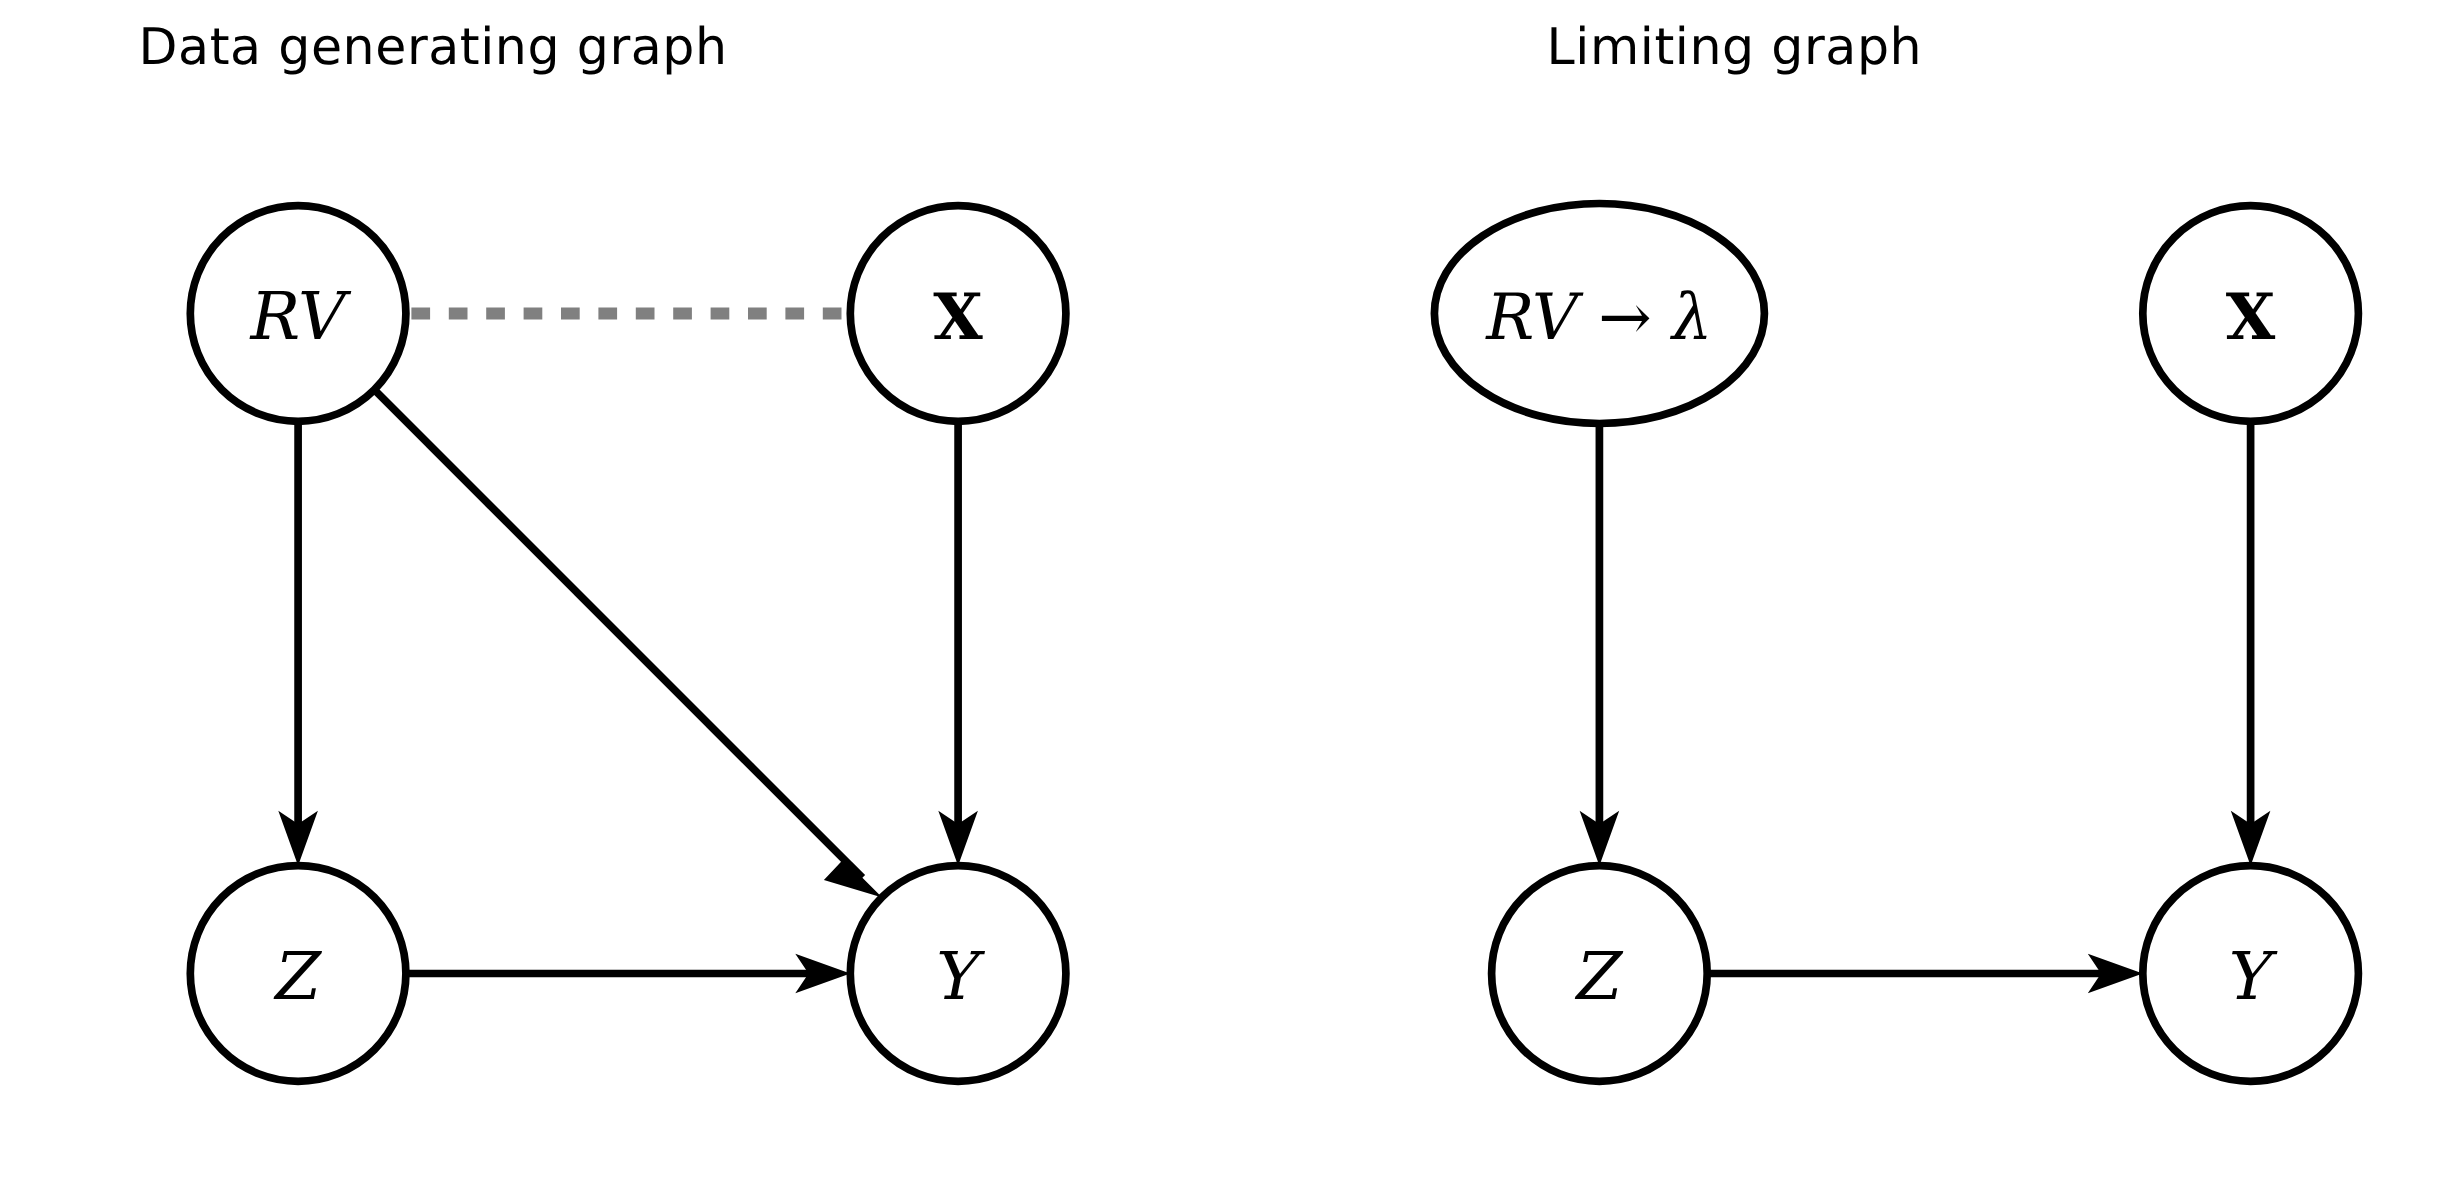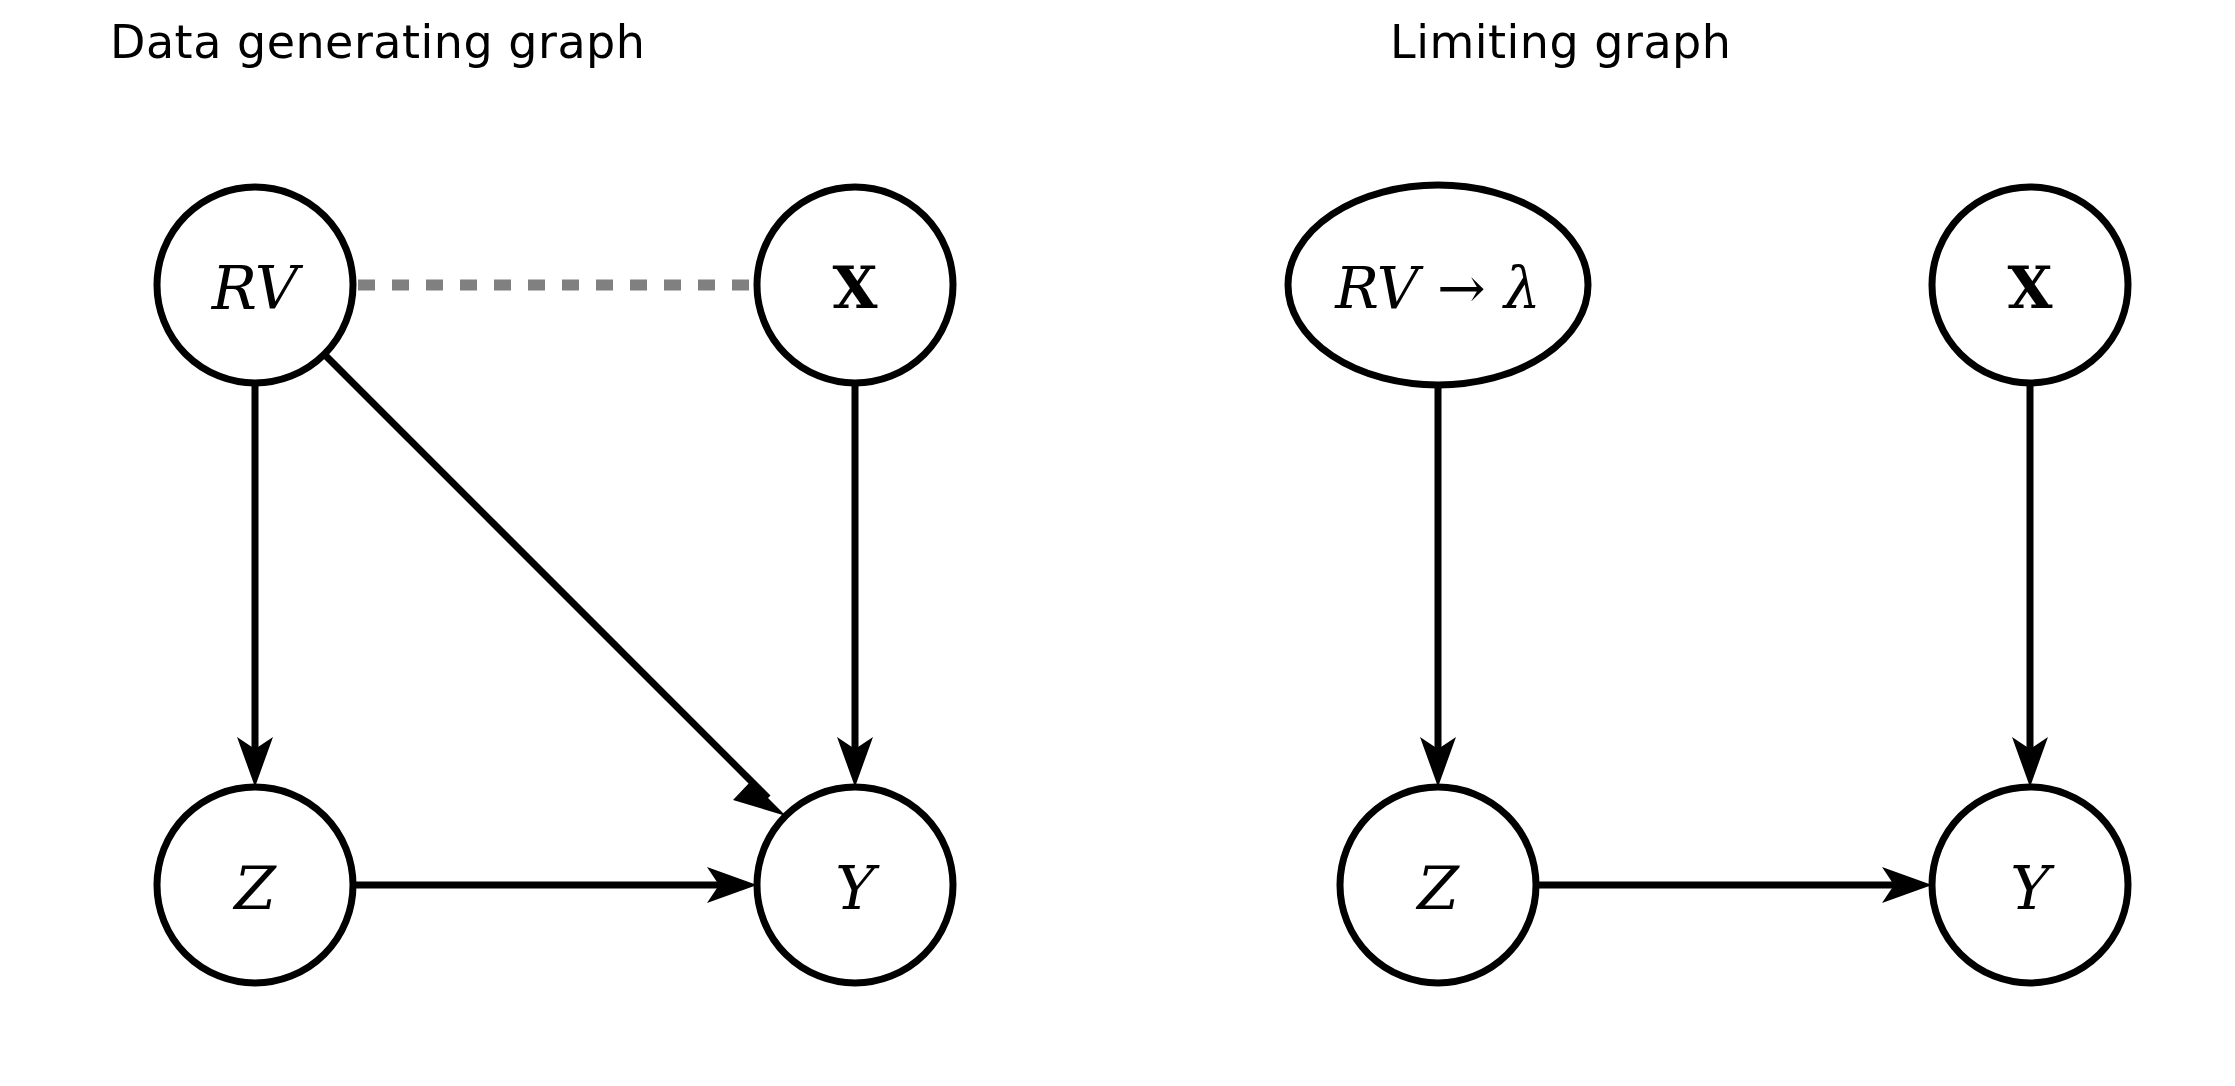--- a/index.html
+++ b/index.html
@@ -10,21 +10,21 @@
   }
   body {
     width: 2235px;
     height: 1086px;
     position: relative;
     overflow: hidden;
     font-family: "DejaVu Sans", sans-serif;
   }
   #figure-root {
     position: absolute;
-    left: 0;
+    left: 16px;
     top: 0;
     width: 2130px;
     height: 1086px;
   }
   svg.figure-canvas {
     display: block;
     width: 2235px;
     height: 1086px;
   }
   .panel-title {

